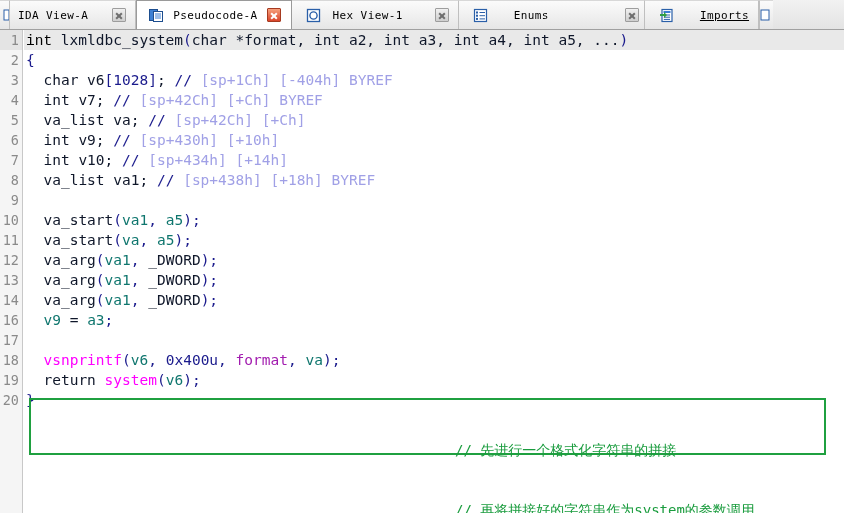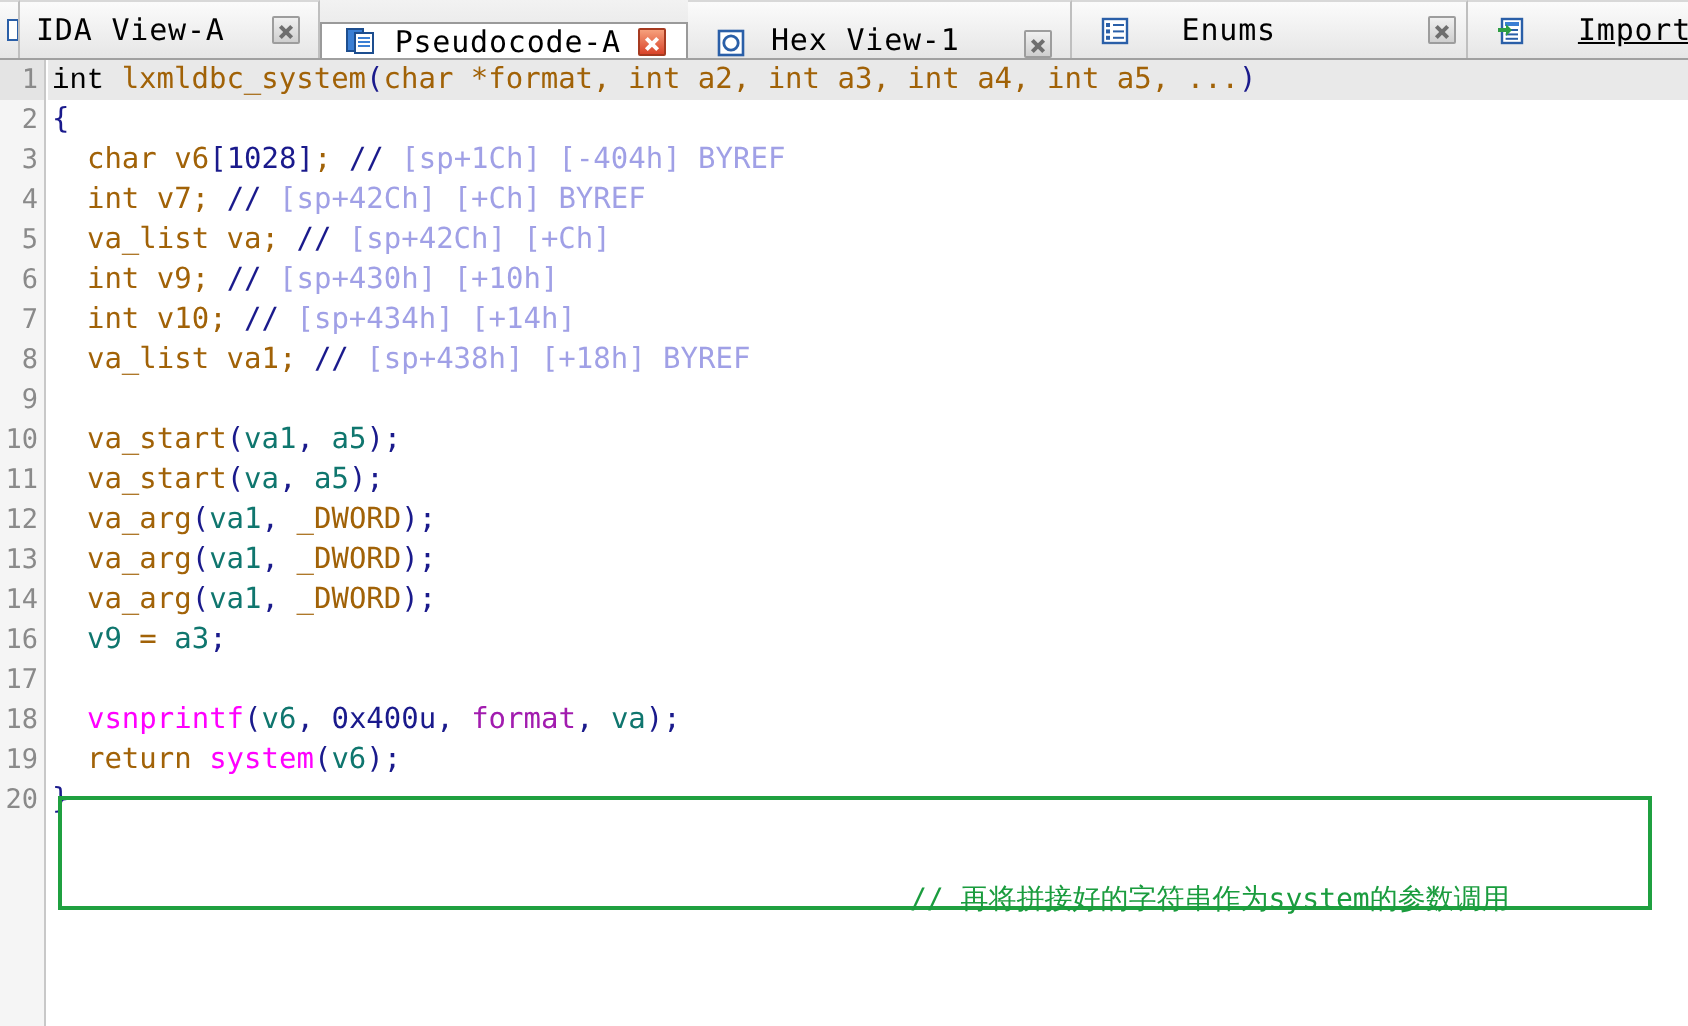--- a/index.html
+++ b/index.html
@@ -21,35 +21,35 @@
     align-items: flex-end;
     overflow: hidden;
   }
   .tab {
     height: 29px;
     display: flex;
     align-items: center;
     gap: 7px;
     padding: 0 9px 0 8px;
     font-family: "DejaVu Sans Mono", monospace;
-    font-size: 15px;
+    font-size: 11px;
     color: #000;
     background: linear-gradient(#fbfbfb, #e6e6e6);
     border-right: 1px solid #bfbfbf;
     border-top: 1px solid #d8d8d8;
     white-space: nowrap;
     flex: 0 0 auto;
   }
   .tab.active {
     background: #ffffff;
     border-top: 1px solid #9a9a9a;
     border-left: 1px solid #9a9a9a;
     border-right: 1px solid #9a9a9a;
     border-bottom: 1px solid #ffffff;
-    height: 19px;
+    height: 30px;
     margin-bottom: -1px;
     z-index: 3;
   }
   .tab-label { letter-spacing: 0.4px; }
   .tab-pad { flex: 0 0 auto; }
 
   
   .closebtn {
     width: 14px; height: 14px;
     border: 1px solid #9d9d9d;
@@ -141,21 +141,21 @@
   }
 
   
   .kw   { color: #000000; font-family: Liberation Mono, monospace; }
   .fn   { color: #ff00ff; }
   .var  { color: #0f766e; }
   .arg  { color: #a21caf; }
   .num  { color: #1a1a8c; }
   .punc { color: #1a1a8c; }
   .cmt  { color: #a0a0e6; text-align: right; }
-  .plain{ color: #a16207; }
+  .plain{ color: #0f172a; }
 
   
   .greenbox {
     position: absolute;
     left: 29px; top: 368px;
     width: 797px; height: 57px;
     border: 2px solid #1fa040;
     background: transparent;
     pointer-events: none;
   }
@@ -193,21 +193,21 @@
         <rect x="4.5" y="3.5" width="9" height="10" fill="#ffffff" stroke="#1d4e8f" stroke-width="1"></rect>
         <line x1="6" y1="6" x2="12" y2="6" stroke="#3b7fd4" stroke-width="1"></line>
         <line x1="6" y1="8" x2="12" y2="8" stroke="#3b7fd4" stroke-width="1"></line>
         <line x1="6" y1="10" x2="12" y2="10" stroke="#3b7fd4" stroke-width="1"></line>
       </svg>
     </span>
     <span class="tab-label">Pseudocode-A</span>
     <span class="closebtn red"></span>
   </div>
 
-  <div class="tab" style="padding:0 9px 0 14px;gap:12px;align-items:flex-end;">
+  <div class="tab" style="padding:0 9px 0 14px;gap:12px;">
     <span class="ticon">
       <svg width="15" height="15" viewBox="0 0 15 15">
         <rect x="1.5" y="1.5" width="12" height="12" fill="#ffffff" stroke="#2a5fa8" stroke-width="1.3"></rect>
         <circle cx="7.5" cy="7.5" r="3.6" fill="none" stroke="#2a5fa8" stroke-width="1.4"></circle>
       </svg>
     </span>
     <span class="tab-label">Hex View-1</span>
     <span class="tab-pad" style="width:8px"></span>
     <span class="closebtn"></span>
   </div>
@@ -270,15 +270,16 @@
       <div class="row"><span class="ln">16</span><span class="code"><span class="plain">  </span><span class="var">v9</span><span class="plain"> = </span><span class="var">a3</span><span class="punc">;</span></span></div>
       <div class="row"><span class="ln">17</span></div>
       <div class="row"><span class="ln">18</span><span class="code"><span class="plain">  </span><span class="fn">vsnprintf</span><span class="punc">(</span><span class="var">v6</span><span class="punc">, </span><span class="num">0x400u</span><span class="punc">, </span><span class="arg">format</span><span class="punc">, </span><span class="var">va</span><span class="punc">);</span></span></div>
       <div class="row"><span class="ln">19</span><span class="code"><span class="plain">  return </span><span class="fn">system</span><span class="punc">(</span><span class="var">v6</span><span class="punc">);</span></span></div>
       <div class="row"><span class="ln">20</span><span class="code"><span class="punc">}</span></span></div>
     </div>
 
   <div class="greenbox"></div>
 
   <div class="notes">
+    <div>// 先进行一个格式化字符串的拼接</div>
     <div>// 再将拼接好的字符串作为system的参数调用</div>
   </div>
 </div>
 
 </body></html>

